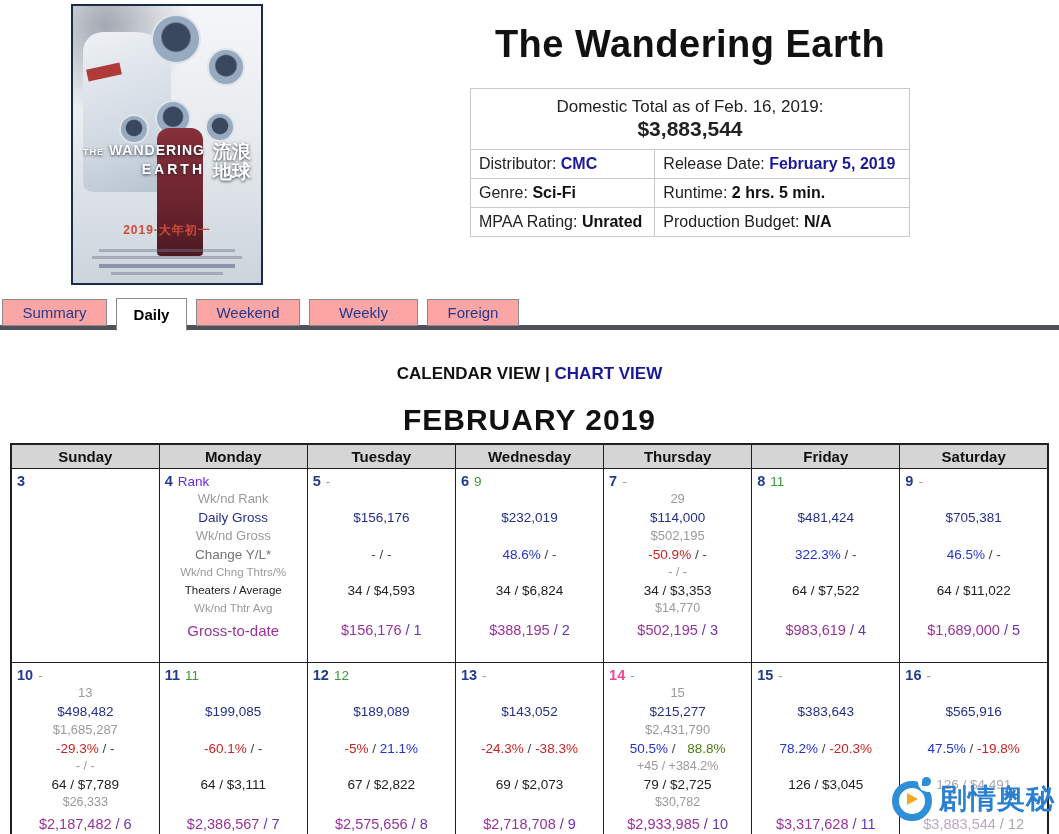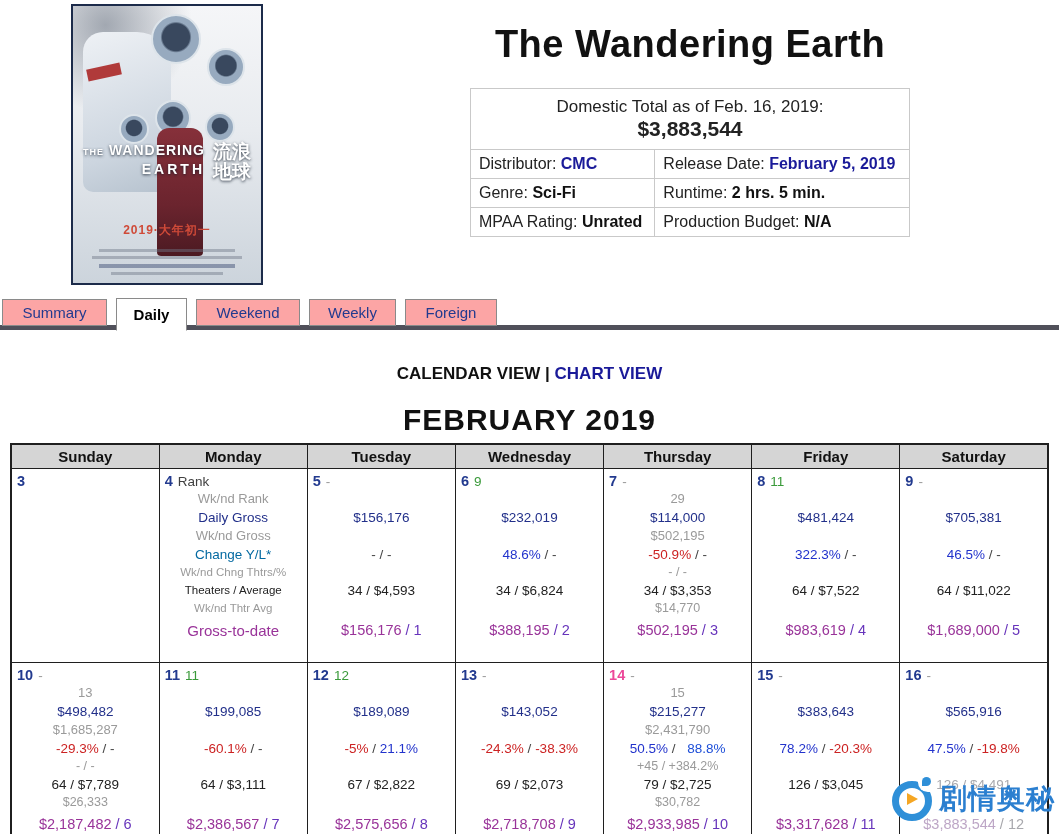--- a/index.html
+++ b/index.html
@@ -40,21 +40,21 @@
   .total-cell{text-align:center !important;padding:8px 6px !important;}
   .total-label{font-size:17px;}
   .total-value{font-size:21px;font-weight:bold;}
   .fld b{font-weight:bold;color:#111;}
   .fld .lnk{color:#1a1a99;font-weight:bold;text-decoration:none;cursor:pointer;}
 
   
   .tabs{position:absolute;left:2px;top:298px;display:flex;align-items:flex-end;gap:9px;height:28px;z-index:2;}
   .tab{box-sizing:border-box;height:27px;display:flex;align-items:center;justify-content:center;
        background:#fca5a5;border:1px solid #8a8a8a;color:#223a8f;font-size:15px;cursor:pointer;}
-  .tab.t0{width:105px;} .tab.t1{width:71px;} .tab.t2{width:104px;} .tab.t3{width:87px;} .tab.t4{width:92px;}
+  .tab.t0{width:105px;} .tab.t1{width:71px;} .tab.t2{width:104px;} .tab.t3{width:109px;} .tab.t4{width:92px;}
   .tab.active{background:#fff;color:#000;font-weight:bold;height:33px;margin-bottom:-5px;border-bottom:1px solid #fff;}
   .tab-bar{position:absolute;left:0;top:325px;width:1059px;height:5px;background:#50505a;z-index:1;}
 
   
   .view-links{position:absolute;left:0;top:364px;width:1059px;text-align:center;
               font-size:17px;font-weight:bold;color:#111;}
   .view-links .chart{color:#1a1a99;cursor:pointer;}
   .month-title{position:absolute;left:0;top:403px;width:1059px;text-align:center;margin:0;
                font-size:30px;font-weight:bold;color:#111;letter-spacing:1px;}
 
@@ -197,25 +197,25 @@
             <div class="cal-line l1">&nbsp;</div>
             <div class="cal-line l2">&nbsp;</div>
             <div class="cal-line l3">&nbsp;</div>
             <div class="cal-line l4">&nbsp;</div>
             <div class="cal-line l5">&nbsp;</div>
             <div class="cal-line l6">&nbsp;</div>
             <div class="cal-line l7">&nbsp;</div>
             <div class="cal-line l8">&nbsp;</div>
           </td>
           <td class="cal-cell legend">
-            <div class="date-line"><span class="date-num" style="color: rgb(34, 58, 143);">4</span><span class="date-rank" style="color: #404040;">Rank</span></div>
+            <div class="date-line"><span class="date-num" style="color: rgb(34, 58, 143);">4</span><span class="date-rank" style="color: #6d28d9;">Rank</span></div>
             <div class="cal-line l1"><span style="color: rgb(154, 154, 154);">Wk/nd Rank</span></div>
             <div class="cal-line l2"><span style="color: rgb(34, 48, 138);">Daily Gross</span></div>
             <div class="cal-line l3"><span style="color: rgb(154, 154, 154);">Wk/nd Gross</span></div>
-            <div class="cal-line l4"><span style="color: #0369a1;">Change Y/L*</span></div>
+            <div class="cal-line l4"><span style="color: #737373;">Change Y/L*</span></div>
             <div class="cal-line l5"><span style="color: rgb(154, 154, 154);">Wk/nd Chng Thtrs/%</span></div>
             <div class="cal-line l6"><span style="color: rgb(34, 34, 34);">Theaters / Average</span></div>
             <div class="cal-line l7"><span style="color: rgb(154, 154, 154);">Wk/nd Thtr Avg</span></div>
             <div class="cal-line l8"><span style="color: rgb(153, 51, 153);">Gross-to-date</span></div>
           </td>
           <td class="cal-cell">
             <div class="date-line"><span class="date-num" style="color: rgb(34, 58, 143);">5</span><span class="date-rank" style="color: rgb(154, 154, 154);">-</span></div>
             <div class="cal-line l1">&nbsp;</div>
             <div class="cal-line l2"><span style="color: rgb(34, 48, 138);">$156,176</span></div>
             <div class="cal-line l3">&nbsp;</div>
@@ -313,21 +313,21 @@
             <div class="cal-line l5">&nbsp;</div>
             <div class="cal-line l6"><span style="color: rgb(34, 34, 34);">69 / $2,073</span></div>
             <div class="cal-line l7">&nbsp;</div>
             <div class="cal-line l8"><span style="color: rgb(153, 51, 153);">$2,718,708</span><span style="color: rgb(102, 51, 187);"> / 9</span></div>
           </td>
           <td class="cal-cell">
             <div class="date-line"><span class="date-num" style="color: #ec4899;">14</span><span class="date-rank" style="color: rgb(154, 154, 154);">-</span></div>
             <div class="cal-line l1"><span style="color: rgb(154, 154, 154);">15</span></div>
             <div class="cal-line l2"><span style="color: rgb(34, 48, 138);">$215,277</span></div>
             <div class="cal-line l3"><span style="color: rgb(154, 154, 154);">$2,431,790</span></div>
-            <div class="cal-line l4"><span style="color: rgb(34, 51, 204);">50.5%</span><span style="color: rgb(68, 68, 68);"> / </span><span style="color: #1d4ed8; margin-left: 8px;">88.8%</span></div>
+            <div class="cal-line l4"><span style="color: rgb(34, 51, 204);">50.5%</span><span style="color: rgb(68, 68, 68);"> / </span><span style="color: #4d7c0f; margin-left: 8px;">88.8%</span></div>
             <div class="cal-line l5"><span style="color: rgb(154, 154, 154);">+45 / +384.2%</span></div>
             <div class="cal-line l6"><span style="color: rgb(34, 34, 34);">79 / $2,725</span></div>
             <div class="cal-line l7"><span style="color: rgb(154, 154, 154);">$30,782</span></div>
             <div class="cal-line l8"><span style="color: rgb(153, 51, 153);">$2,933,985</span><span style="color: rgb(102, 51, 187);"> / 10</span></div>
           </td>
           <td class="cal-cell">
             <div class="date-line"><span class="date-num" style="color: rgb(34, 58, 143);">15</span><span class="date-rank" style="color: rgb(154, 154, 154);">-</span></div>
             <div class="cal-line l1">&nbsp;</div>
             <div class="cal-line l2"><span style="color: rgb(34, 48, 138);">$383,643</span></div>
             <div class="cal-line l3">&nbsp;</div>

